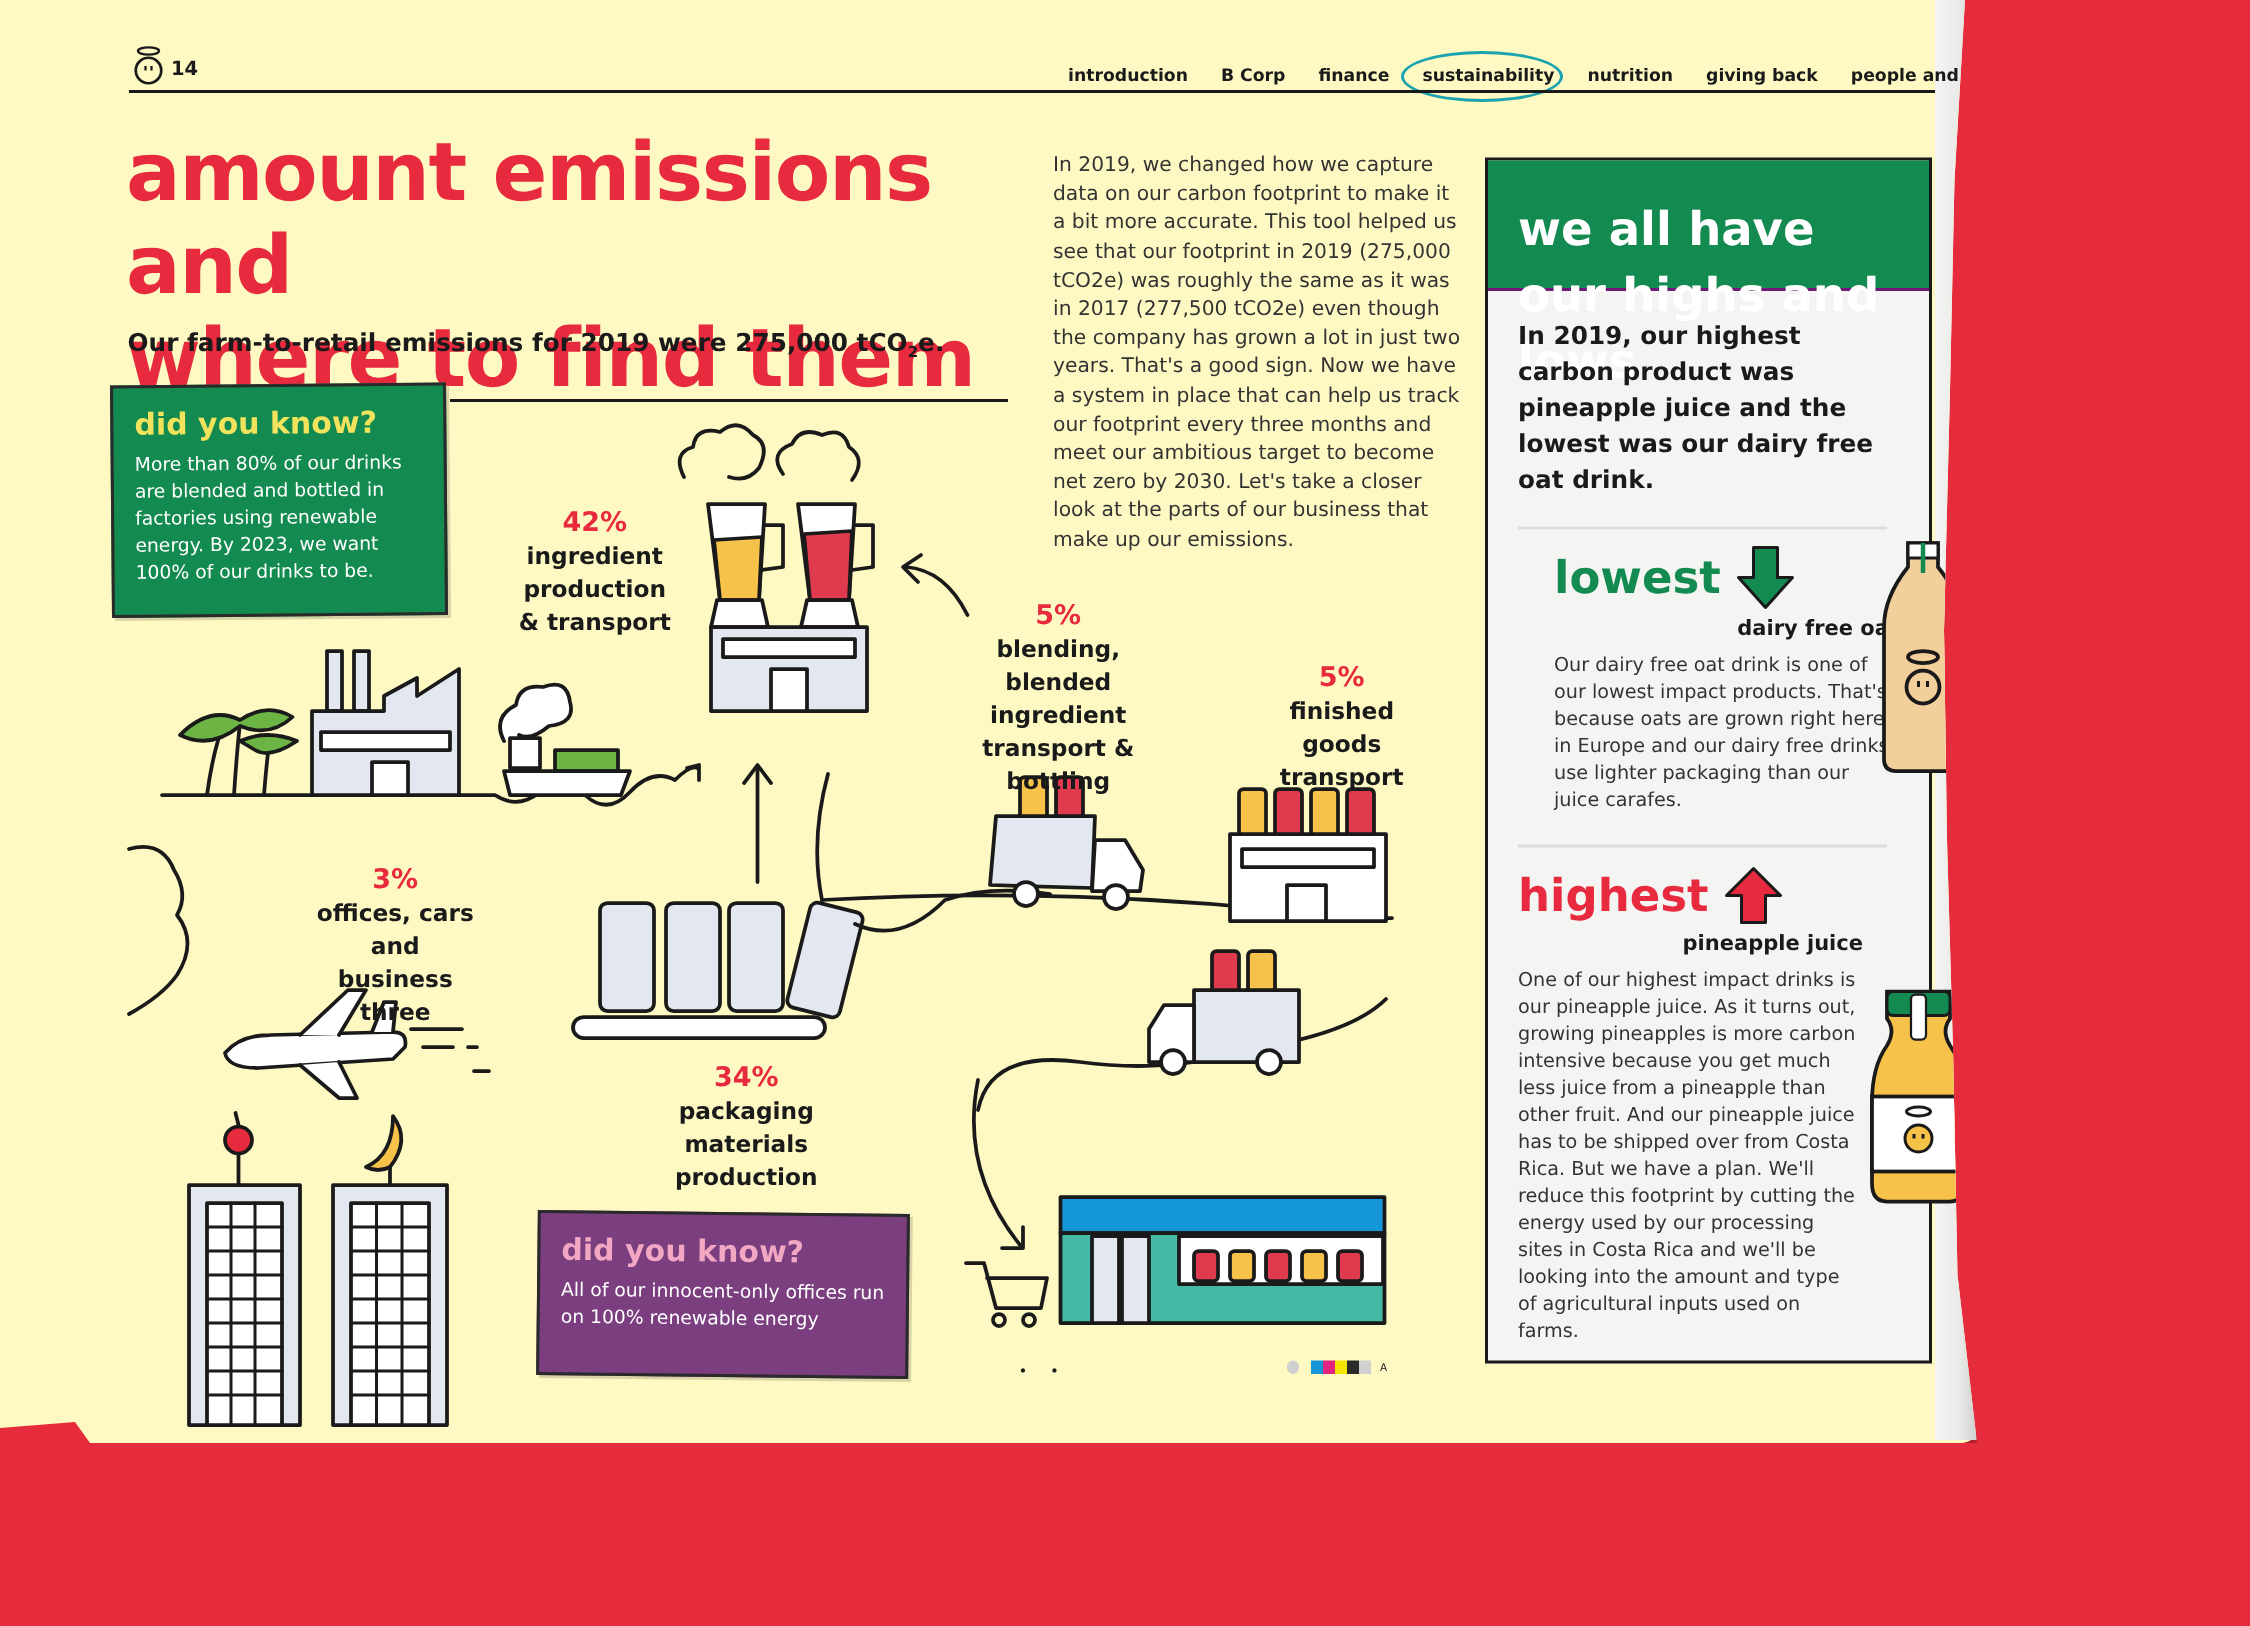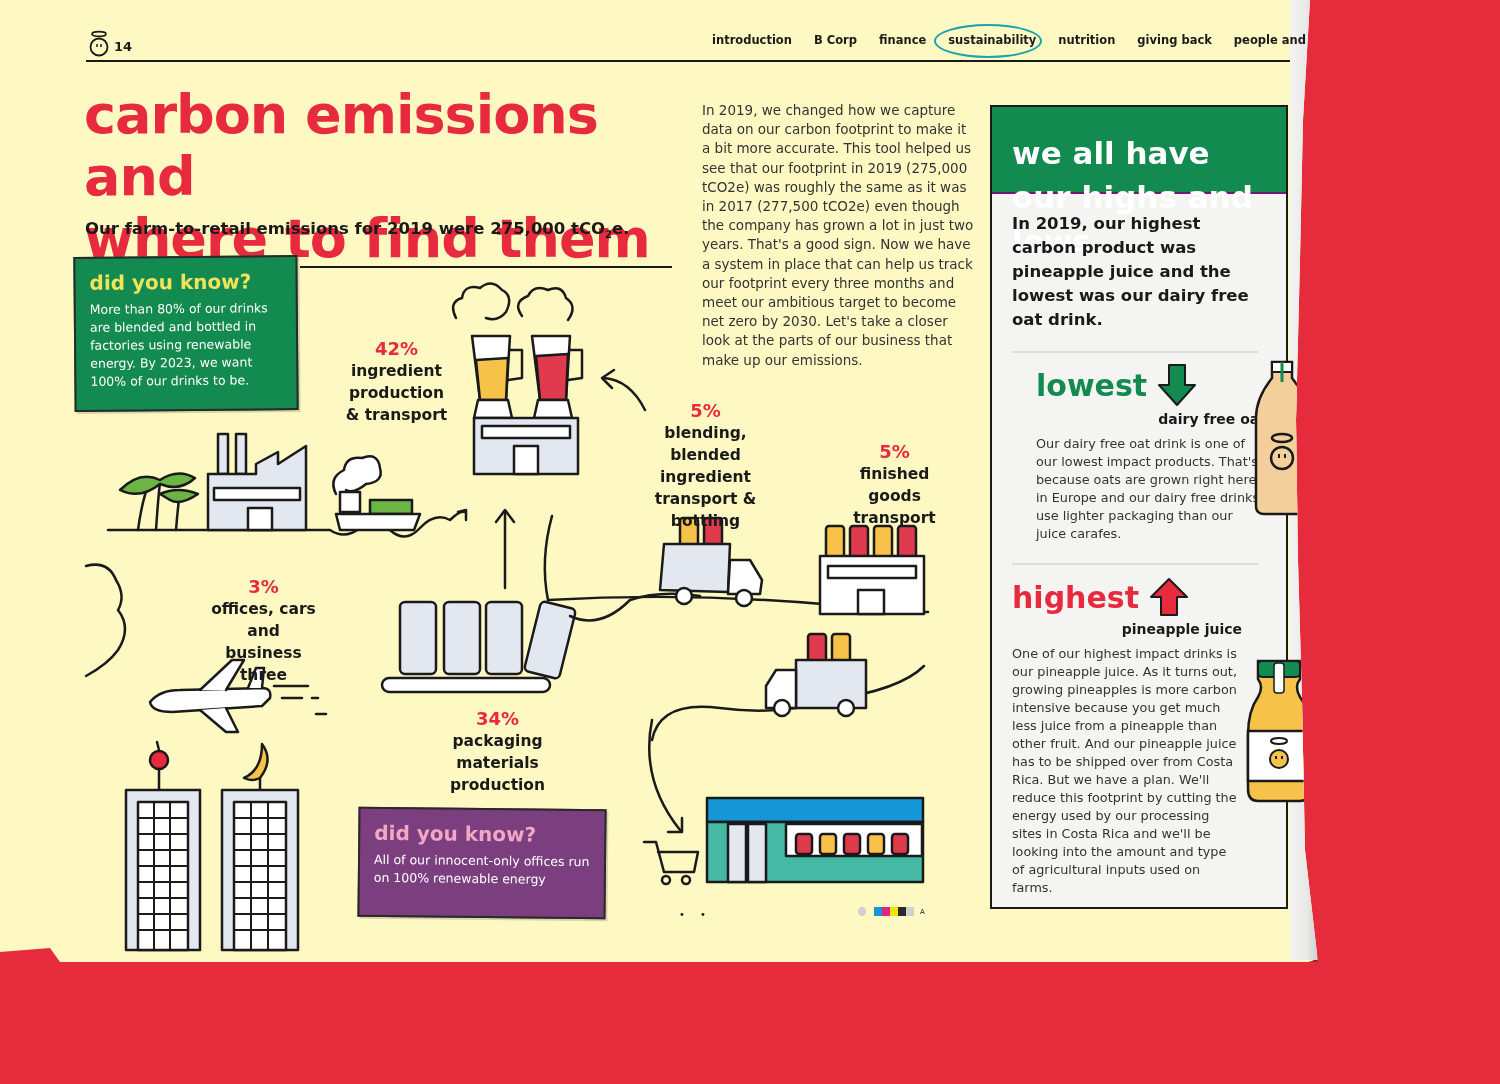--- a/index.html
+++ b/index.html
@@ -19,21 +19,21 @@
     clip-path: polygon(0 0, 1310px 0, 1303px 120px, 1300px 260px, 1296px 420px, 1298px 560px, 1302px 700px, 1305px 850px, 1318px 962px, 60px 962px, 50px 948px, 0 952px);
   }
   .page-edge {
     position: absolute; left: 1290px; top: 0; width: 28px; height: 960px;
     background: linear-gradient(90deg, #f4f4f3 0%, #e9e9e8 60%, #cfcfcf 100%);
   }
   .abs { position: absolute; }
   
   .logo { left: 88px; top: 30px; width: 22px; height: 28px; }
   .page-num { left: 114px; top: 39px; font-size: 13px; font-weight: bold; }
-  .nav { left: 712px; top: 33px; display: flex; gap: 0; font-size: 11.5px; font-weight: bold; }
+  .nav { left: 712px; top: 43px; display: flex; gap: 0; font-size: 11.5px; font-weight: bold; }
   .nav span { margin-right: 22px; white-space: nowrap; }
   .nav .active { position: relative; }
   .nav .active::after {
     content: ""; position: absolute; left: -14px; top: -9px; width: 104px; height: 30px;
     border: 2px solid #1ba3b0; border-radius: 50%;
   }
   .rule-top { left: 86px; top: 60px; width: 1204px; height: 2px; background: #1a1a1a; }
   
   .title {
     left: 84px; top: 84px; width: 620px;
@@ -93,21 +93,21 @@
     <span>B Corp</span>
     <span>finance</span>
     <span class="active">sustainability</span>
     <span>nutrition</span>
     <span>giving back</span>
     <span style="margin-right:0">people and culture</span>
   </div>
   <div class="abs rule-top"></div>
 
   <div class="abs title">
-    <div>carbon emissions and</div>
+    <div>amount emissions and</div>
     <div>where to find them</div>
   </div>
   <div class="abs subtitle"><span>Our farm-to-retail emissions for 2019 were 275,000 tCO</span><sub>2</sub><span>e.</span></div>
   <div class="abs rule-sub"></div>
 
   <div class="abs intro">In 2019, we changed how we capture data on our carbon footprint to make it a bit more accurate. This tool helped us see that our footprint in 2019 (275,000 tCO2e) was roughly the same as it was in 2017 (277,500 tCO2e) even though the company has grown a lot in just two years. That's a good sign. Now we have a system in place that can help us track our footprint every three months and meet our ambitious target to become net zero by 2030. Let's take a closer look at the parts of our business that make up our emissions.</div>
 
   <div class="abs dyk dyk-green">
     <h3>did you know?</h3>
     <p>More than 80% of our drinks are blended and bottled in factories using renewable energy. By 2023, we want 100% of our drinks to be.</p>

